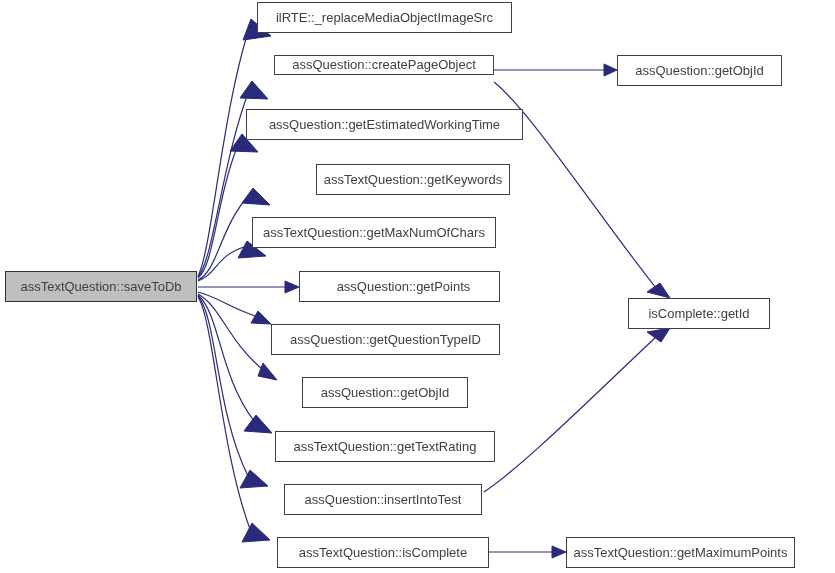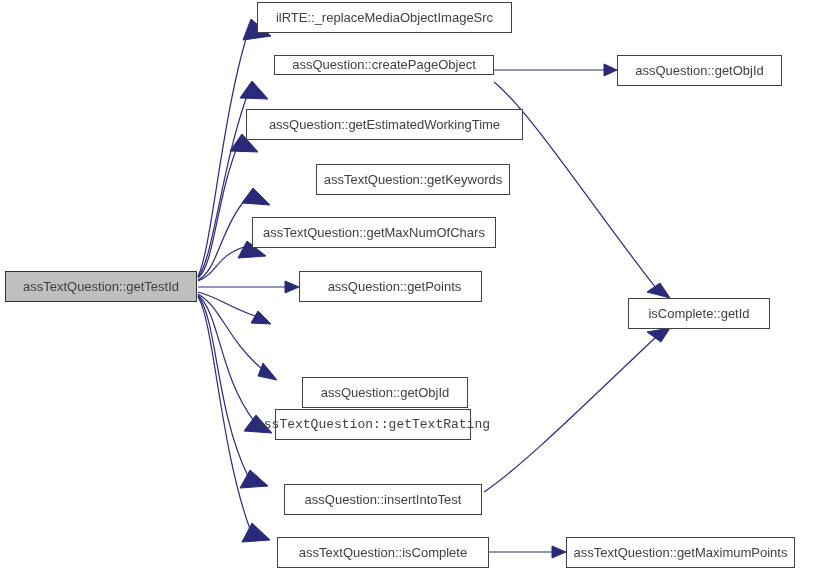--- a/index.html
+++ b/index.html
@@ -75,44 +75,47 @@
       <path d="M 494,70 L 604,70" fill="none" stroke="#2a2a7a" stroke-width="1.2"></path>
       <polygon points="604,64 617,70 604,76" fill="#2a2a7a" stroke="#2a2a7a" stroke-width="1"></polygon>
       <path d="M 494,82 C 531,112 593,208 656,288" fill="none" stroke="#2a2a7a" stroke-width="1.2"></path>
       <polygon points="660,283 670,298 647,292" fill="#2a2a7a" stroke="#2a2a7a" stroke-width="1"></polygon>
       <path d="M 484,492 C 523,466 590,399 656,337" fill="none" stroke="#2a2a7a" stroke-width="1.2"></path>
       <polygon points="661,342 670,328 647,332" fill="#2a2a7a" stroke="#2a2a7a" stroke-width="1"></polygon>
       <path d="M 489,552 L 552,552" fill="none" stroke="#2a2a7a" stroke-width="1.2"></path>
       <polygon points="552,546 566,552 552,558" fill="#2a2a7a" stroke="#2a2a7a" stroke-width="1"></polygon>
     </svg>
 <div class="node root" style="left: 5px; top: 271px; width: 192px; height: 31px;">
-      <span class="node-label">assTextQuestion::getTestId</span>
+      <span class="node-label">assTextQuestion::saveToDb</span>
     </div>
     <div class="node" style="left: 257px; top: 2px; width: 255px; height: 31px;">
       <span class="node-label">ilRTE::_replaceMediaObjectImageSrc</span>
     </div>
     <div class="node" style="left: 274px; top: 55px; width: 220px; height: 20px;">
       <span class="node-label">assQuestion::createPageObject</span>
     </div>
     <div class="node" style="left: 246px; top: 109px; width: 277px; height: 31px;">
       <span class="node-label">assQuestion::getEstimatedWorkingTime</span>
     </div>
     <div class="node" style="left: 277px; top: 164px; width: 194px; height: 31px; margin-left: 39px;">
       <span class="node-label">assTextQuestion::getKeywords</span>
     </div>
     <div class="node" style="left: 252px; top: 217px; width: 244px; height: 31px;">
       <span class="node-label">assTextQuestion::getMaxNumOfChars</span>
     </div>
-    <div class="node" style="left: 299px; top: 271px; width: 183px; height: 31px; padding-left: 8px;">
+    <div class="node" style="left: 299px; top: 271px; width: 201px; height: 31px; padding-left: 8px;">
       <span class="node-label">assQuestion::getPoints</span>
+    </div>
+    <div class="node" style="left: 271px; top: 324px; width: 229px; height: 31px;">
+      <span class="node-label">assQuestion::getQuestionTypeID</span>
     </div>
     <div class="node" style="left: 302px; top: 377px; width: 166px; height: 31px;">
       <span class="node-label">assQuestion::getObjId</span>
     </div>
-    <div class="node" style="left: 275px; top: 409px; width: 196px; height: 31px; font-family: Liberation Mono, monospace;">
+    <div class="node" style="left: 275px; top: 431px; width: 220px; height: 31px;">
       <span class="node-label">assTextQuestion::getTextRating</span>
     </div>
     <div class="node" style="left: 284px; top: 484px; width: 198px; height: 31px;">
       <span class="node-label">assQuestion::insertIntoTest</span>
     </div>
     <div class="node" style="left: 277px; top: 537px; width: 212px; height: 31px; text-align: right;">
       <span class="node-label">assTextQuestion::isComplete</span>
     </div>
     <div class="node" style="left: 617px; top: 55px; width: 165px; height: 31px; text-align: right;">
       <span class="node-label">assQuestion::getObjId</span>

